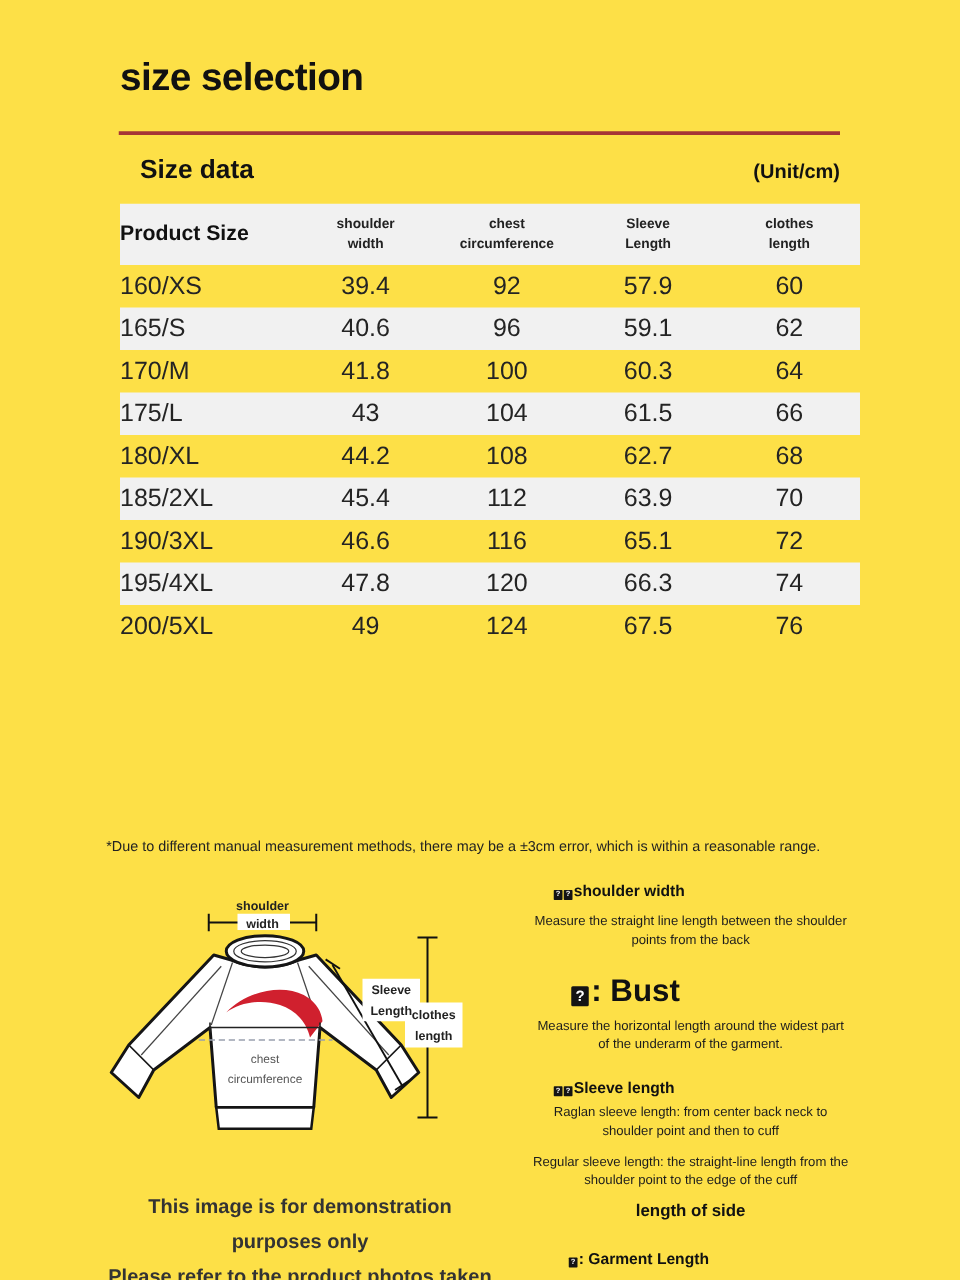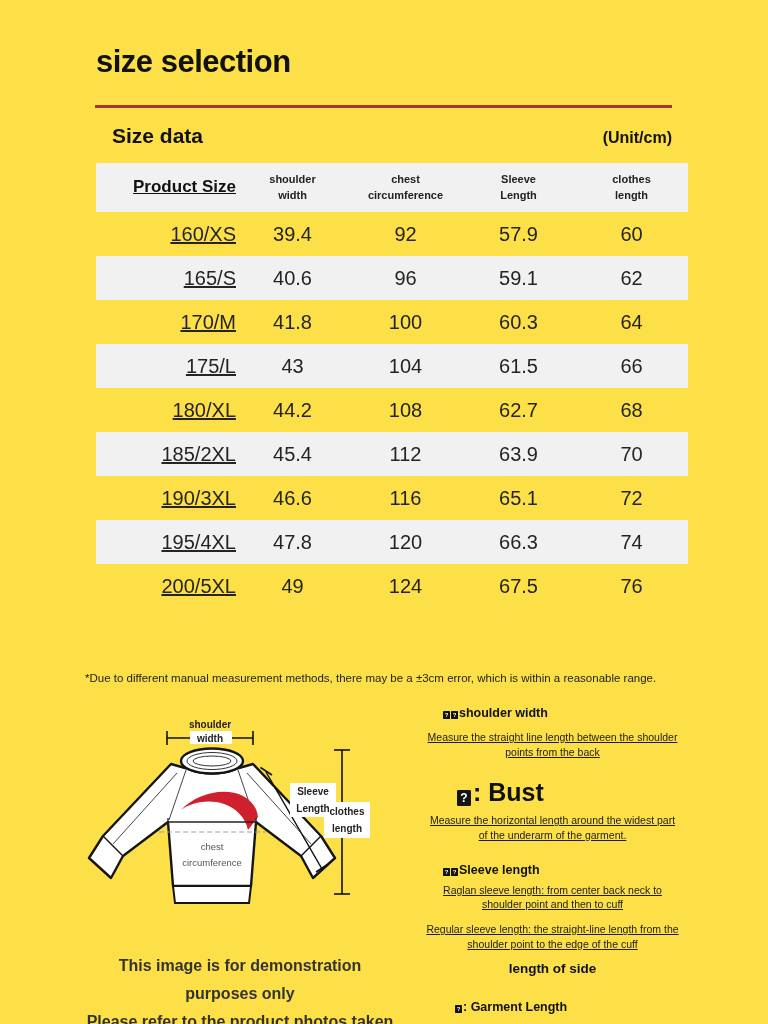--- a/index.html
+++ b/index.html
@@ -16,44 +16,44 @@
     background:#a53536;
   }
   .size-data-row {
     position:absolute; left:112px; top:124px; width:560px;
     display:flex; justify-content:space-between; align-items:baseline;
   }
   .size-data-title { font-size:21px; font-weight:700; color:#111; }
   .unit-label { font-size:16px; font-weight:700; color:#111; }
 
   .size-table { position:absolute; left:96px; top:163px; width:592px; }
-  .trow { display:flex; align-items:center; height:44px; }
+  .trow { display:flex; align-items:center; height:34px; }
   .trow.head { height:49px; }
   .trow.stripe, .trow.head { background:#f1f1f1; }
   .cell { flex:1; text-align:center; font-size:20px; color:#242424; }
-  .cell.c0 { flex:0 0 140px; text-align:right; padding-left:16px; box-sizing:border-box;text-decoration:underline; }
+  .cell.c0 { flex:0 0 140px; text-align:left; box-sizing:border-box; }
   .head .cell.c0 { font-size:17px; font-weight:700; color:#111; }
   .head .cell { font-size:11px; font-weight:700; line-height:1.45; color:#222; }
 
   .footnote {
     position:absolute; left:85px; top:672px; width:640px;
     font-size:11.5px; color:#222;
   }
 
   .diagram-svg { position:absolute; left:85px; top:698px; }
   .diagram-captions {
     position:absolute; left:85px; top:952px; width:310px;
     text-align:center; font-size:16px; font-weight:700; color:#333; line-height:1.75;
   }
 
   .guide-col { position:absolute; left:393px; top:706px; width:287px; }
   .guide-heading { font-size:12.5px; font-weight:700; color:#111; margin:0 0 0 18px; }
   .guide-heading.big { font-size:25px; margin-left:32px; }
   .guide-heading.small-colon { font-size:12.5px; margin-left:30px; }
-  .guide-line { text-align:center; font-size:10.5px; color:#1d1d1d; margin-top:10px; line-height:1.4;text-decoration:underline; }
+  .guide-line { text-align:center; font-size:10.5px; color:#1d1d1d; margin-top:10px; line-height:1.4; }
   .guide-line.left { text-align:left; margin-left:24px; }
   .guide-line.tight { margin-top:6px; }
   .guide-sub { text-align:center; font-size:13.5px; font-weight:700; color:#111; margin-top:9px; }
   .gsec { margin-bottom:0;margin-left:32px; }
   .gsec.s2 { margin-top:19px; }
   .gsec.s3 { margin-top:20px; }
   .gsec.s4 { margin-top:24px; }
   .gsec.s4 .guide-line { font-size:11px; font-weight:700; color:#222; }
 
   .tofu {

